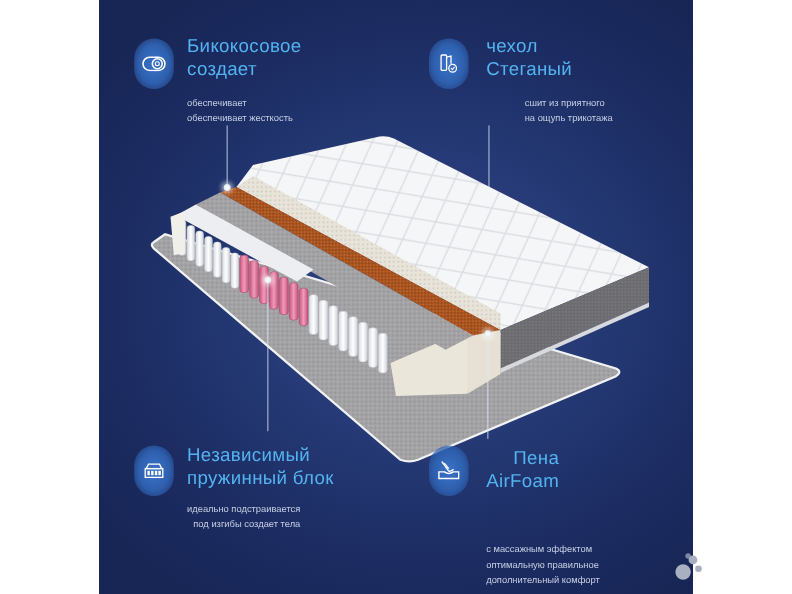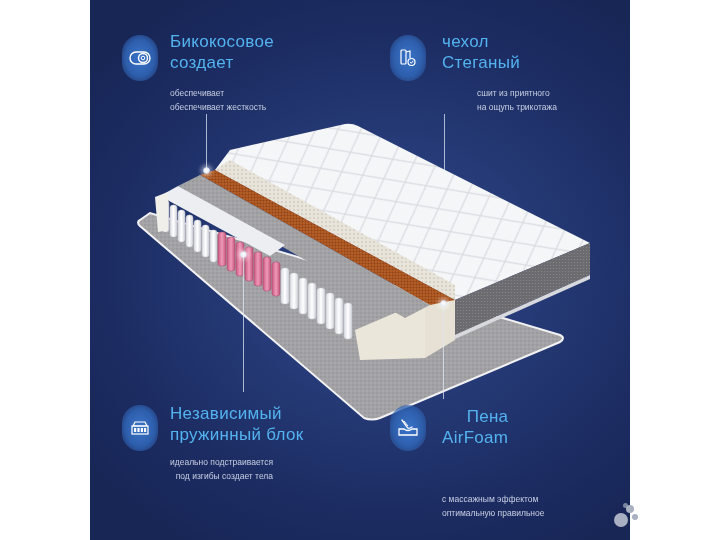--- a/index.html
+++ b/index.html
@@ -206,20 +206,21 @@
         <path d="M1 10 L6 10 Q10 13 14 10 L19 10 L19 16 L1 16 Z" fill="none" stroke="#fff" stroke-width="1.3"></path>
       </svg>
     </div>
     <div class="title" style="left:352px;top:406px;text-align:right;">
       <div>Пена</div>
       <div>AirFoam</div>
     </div>
     <div class="desc" style="left:352px;top:456px;margin-top:36px;">
       <div>с массажным эффектом</div>
       <div>оптимальную правильное</div>
+      <div>дополнительный комфорт</div>
     </div>
   </div>
   <div class="leader" style="left:353px;top:303px;height:96px;"></div>
   <div class="dot" style="left:350px;top:300px;"></div>
 </div>
 
 <div class="avito">
   <div class="dots">
     <span style="left:2px;top:10px;width:14px;height:14px;"></span>
     <span style="left:14px;top:2px;width:8px;height:8px;"></span>

